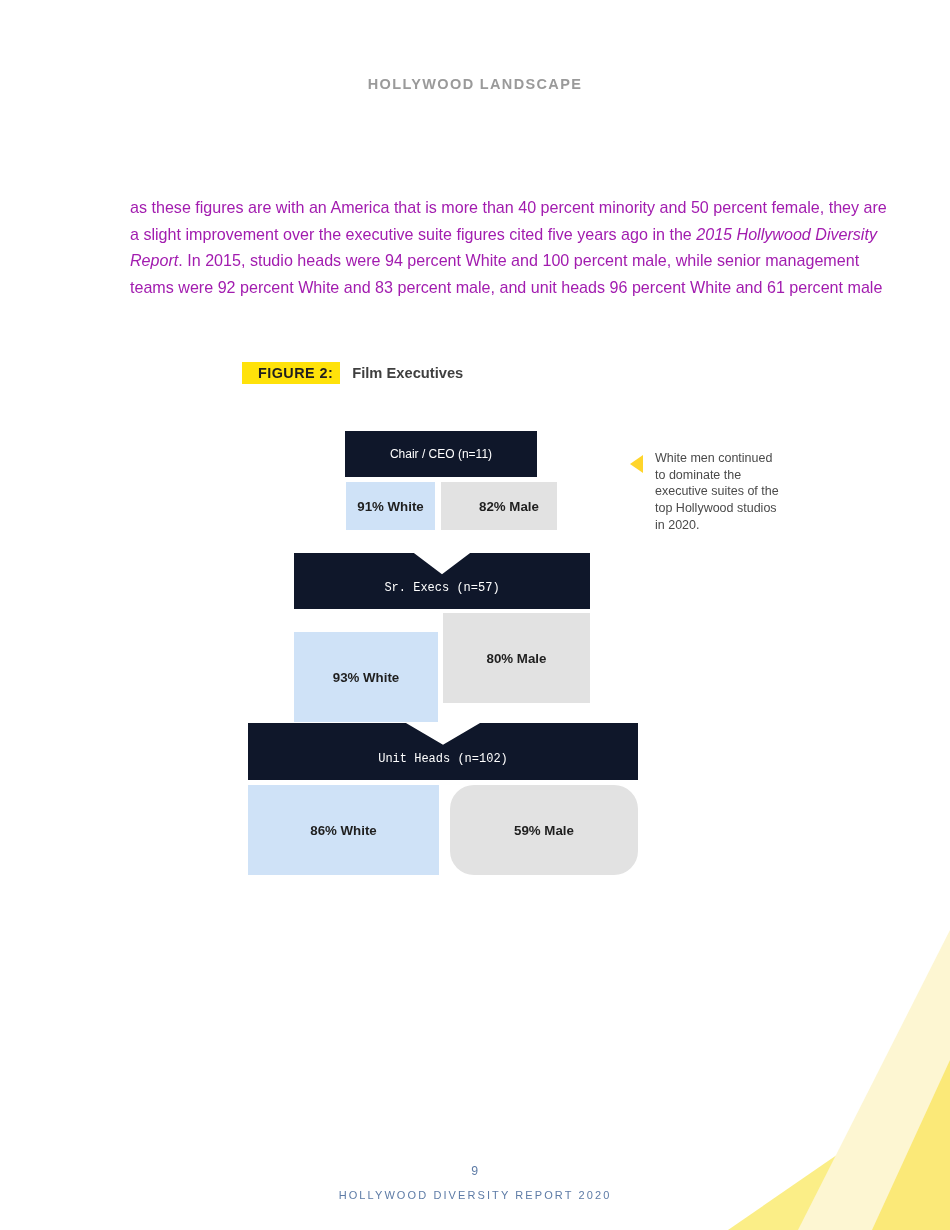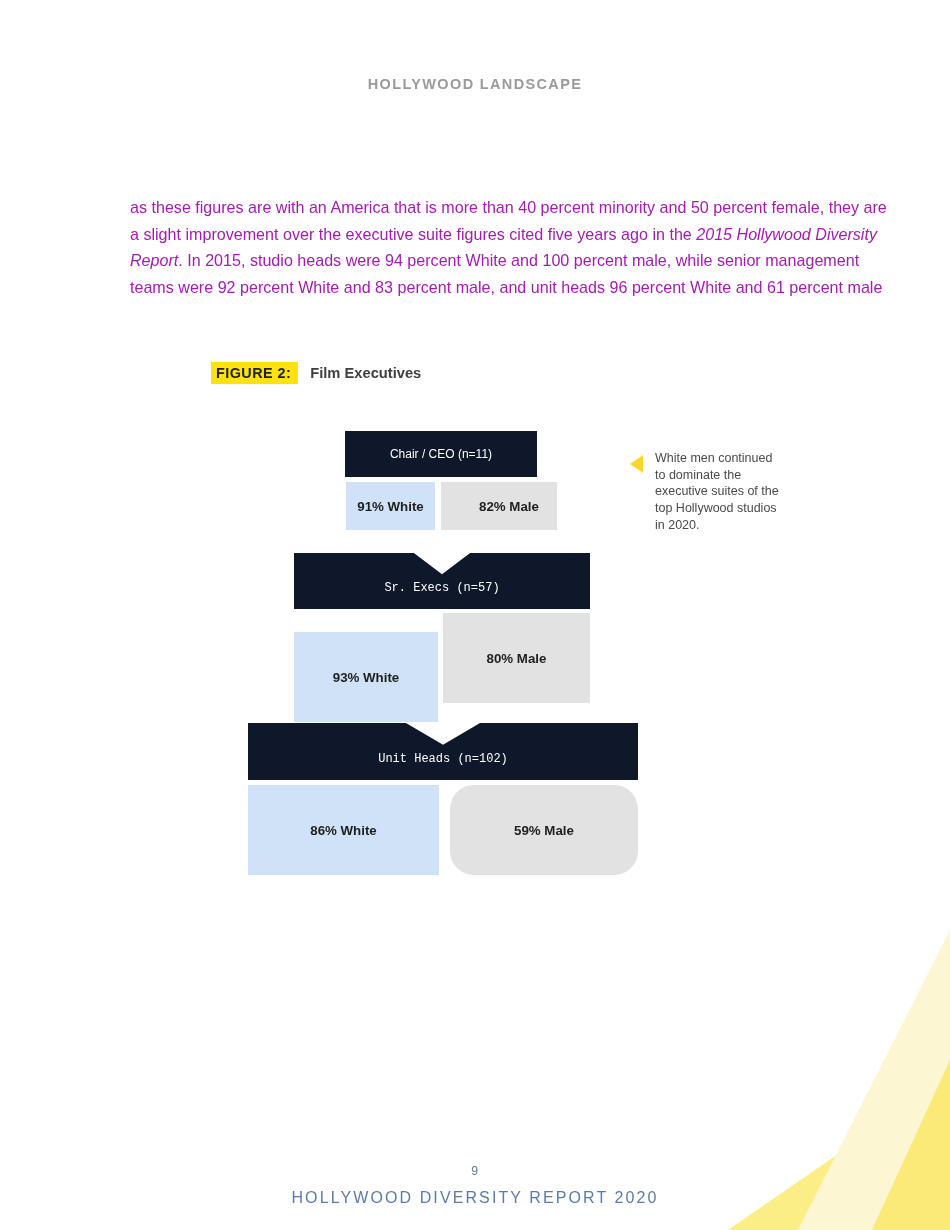--- a/index.html
+++ b/index.html
@@ -53,22 +53,23 @@
     left: 211px;
     display: flex;
     align-items: center;
   }
   .figure-tag {
     background: #ffe20a;
     color: #1f1f1f;
     font-size: 14.4px;
     font-weight: bold;
     letter-spacing: 0.45px;
-    padding: 4px 7px 4px 5px;
+    padding: 4px 7px 4px 16px;
     line-height: 14px;
+    margin-left: 31px;
   }
   .figure-title {
     margin-left: 12px;
     font-size: 14.7px;
     font-weight: bold;
     color: #3f3f3f;
   }
 
   
   .funnel {
@@ -206,21 +207,21 @@
     font-size: 12.3px;
     color: #5d7ba6;
     letter-spacing: 0.5px;
   }
   .footer-title {
     position: absolute;
     top: 1189px;
     left: 0;
     width: 950px;
     text-align: center;
-    font-size: 16px;
+    font-size: 11px;
     letter-spacing: 2.1px;
     color: #5d7ba6;
     text-transform: uppercase;
   }
 </style>
 </head>
 <body>
 
 <div class="running-head">HOLLYWOOD LANDSCAPE</div>
 

